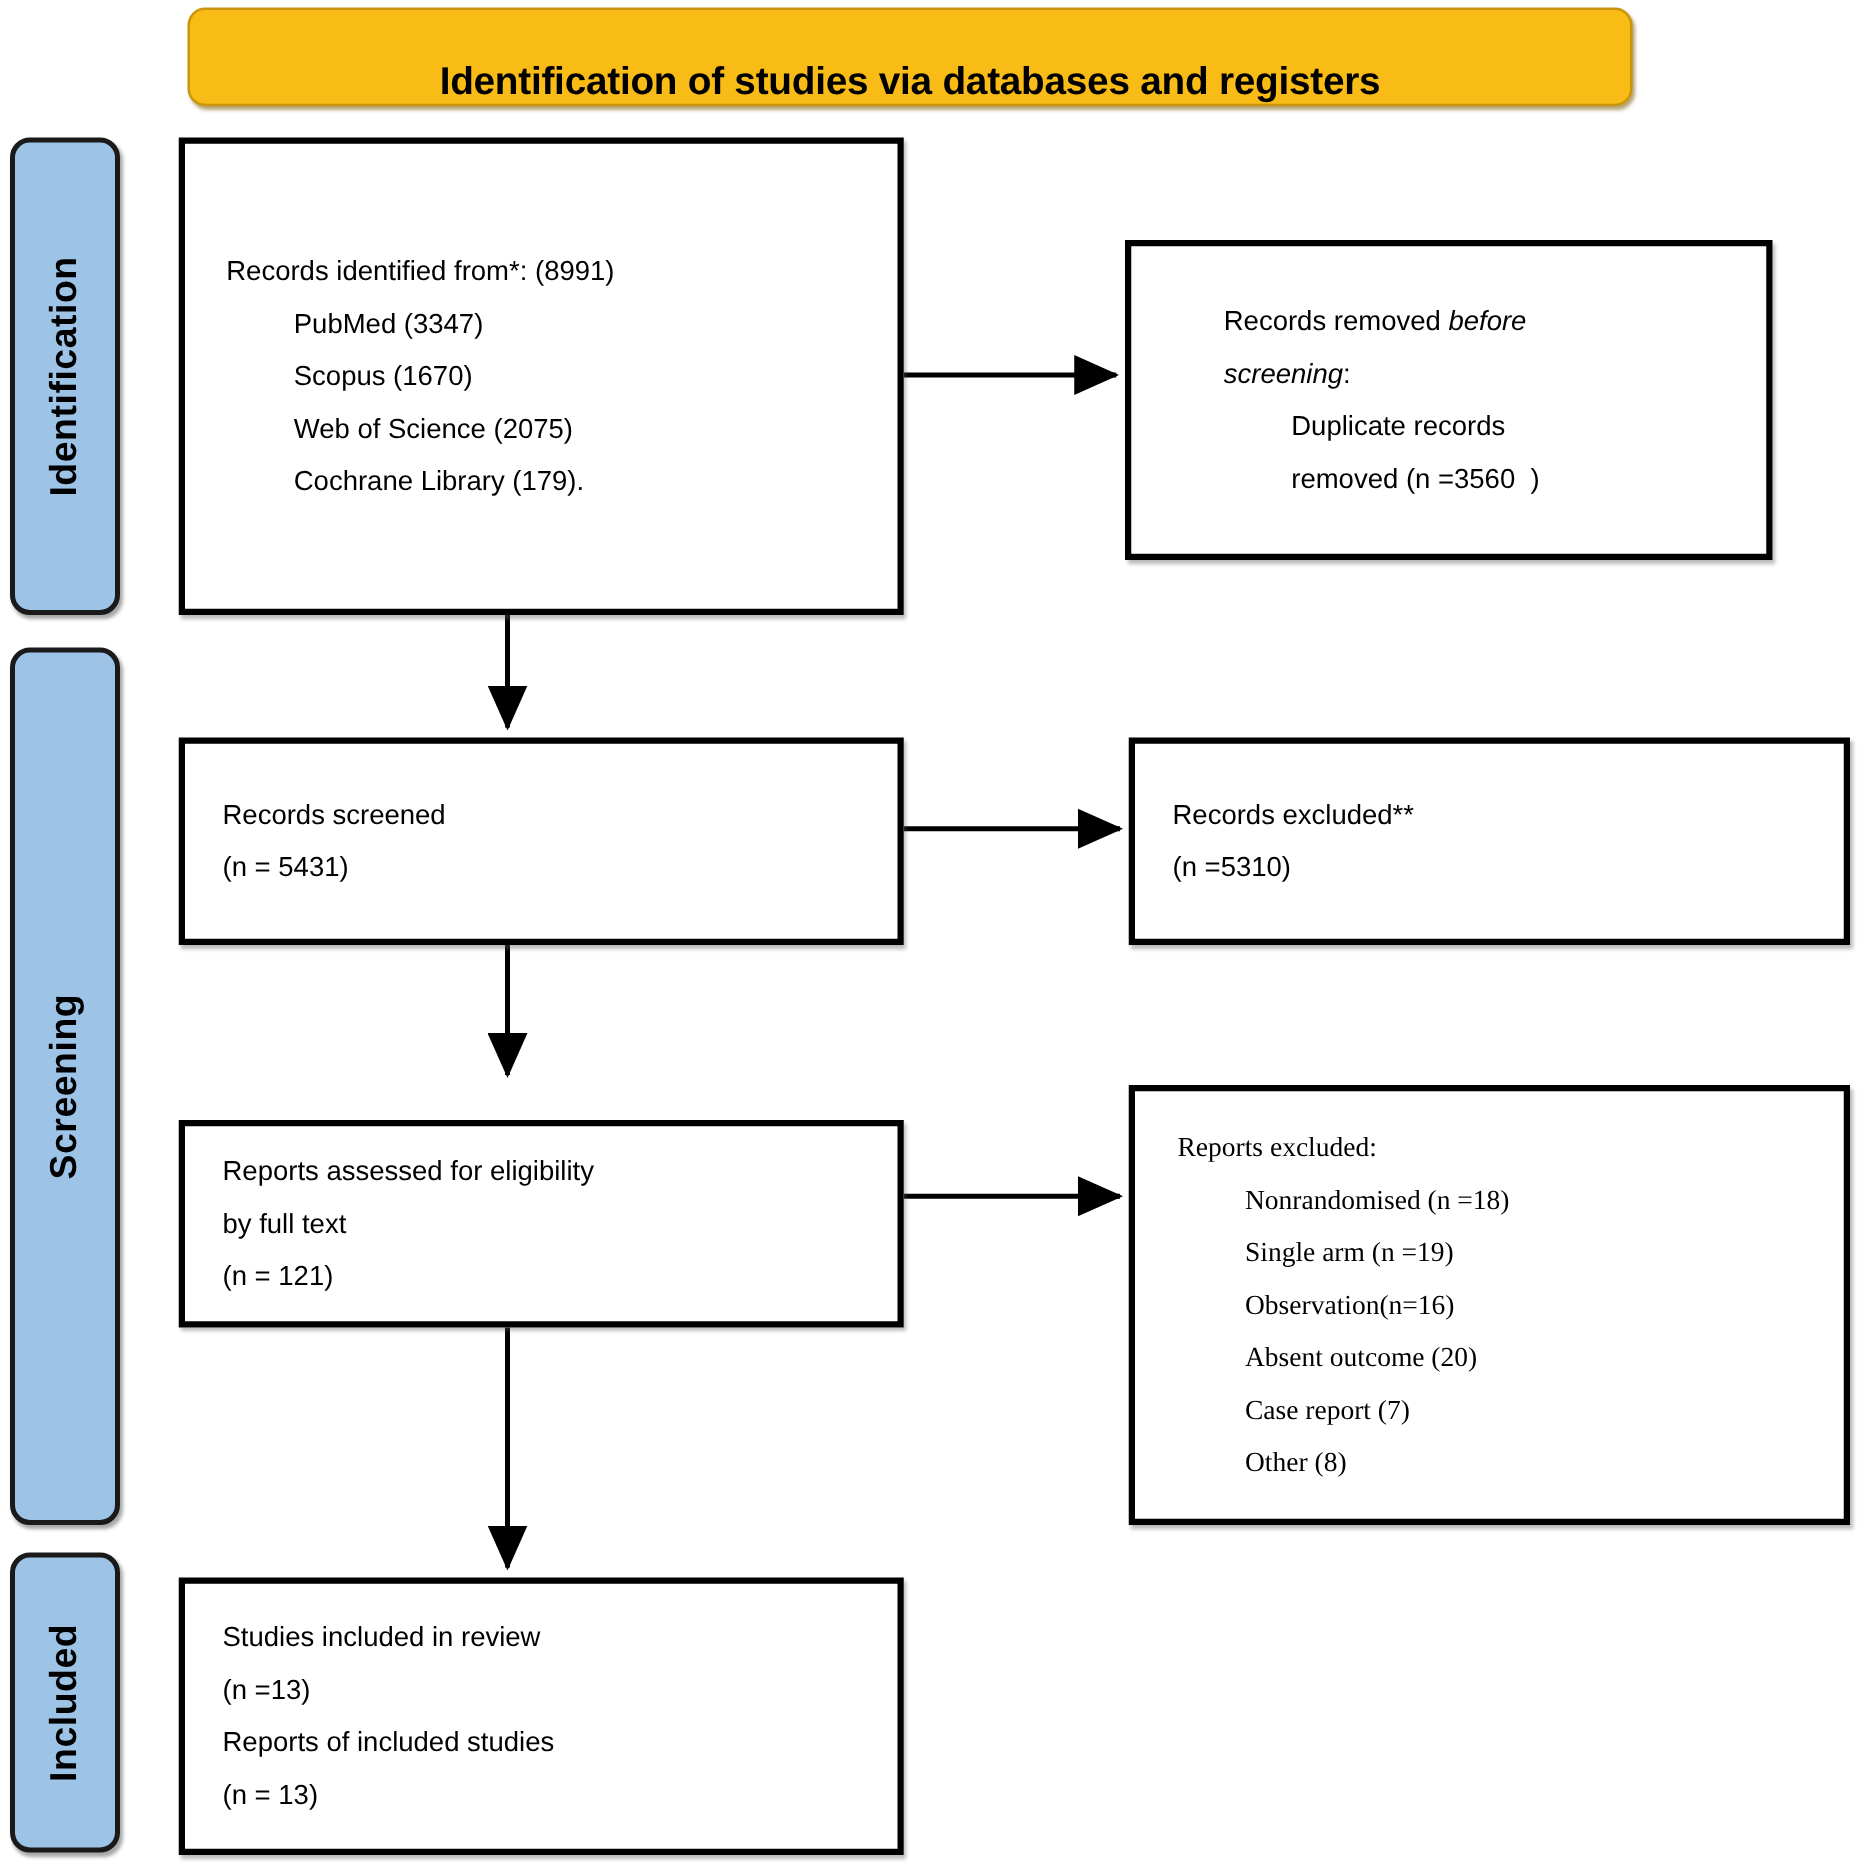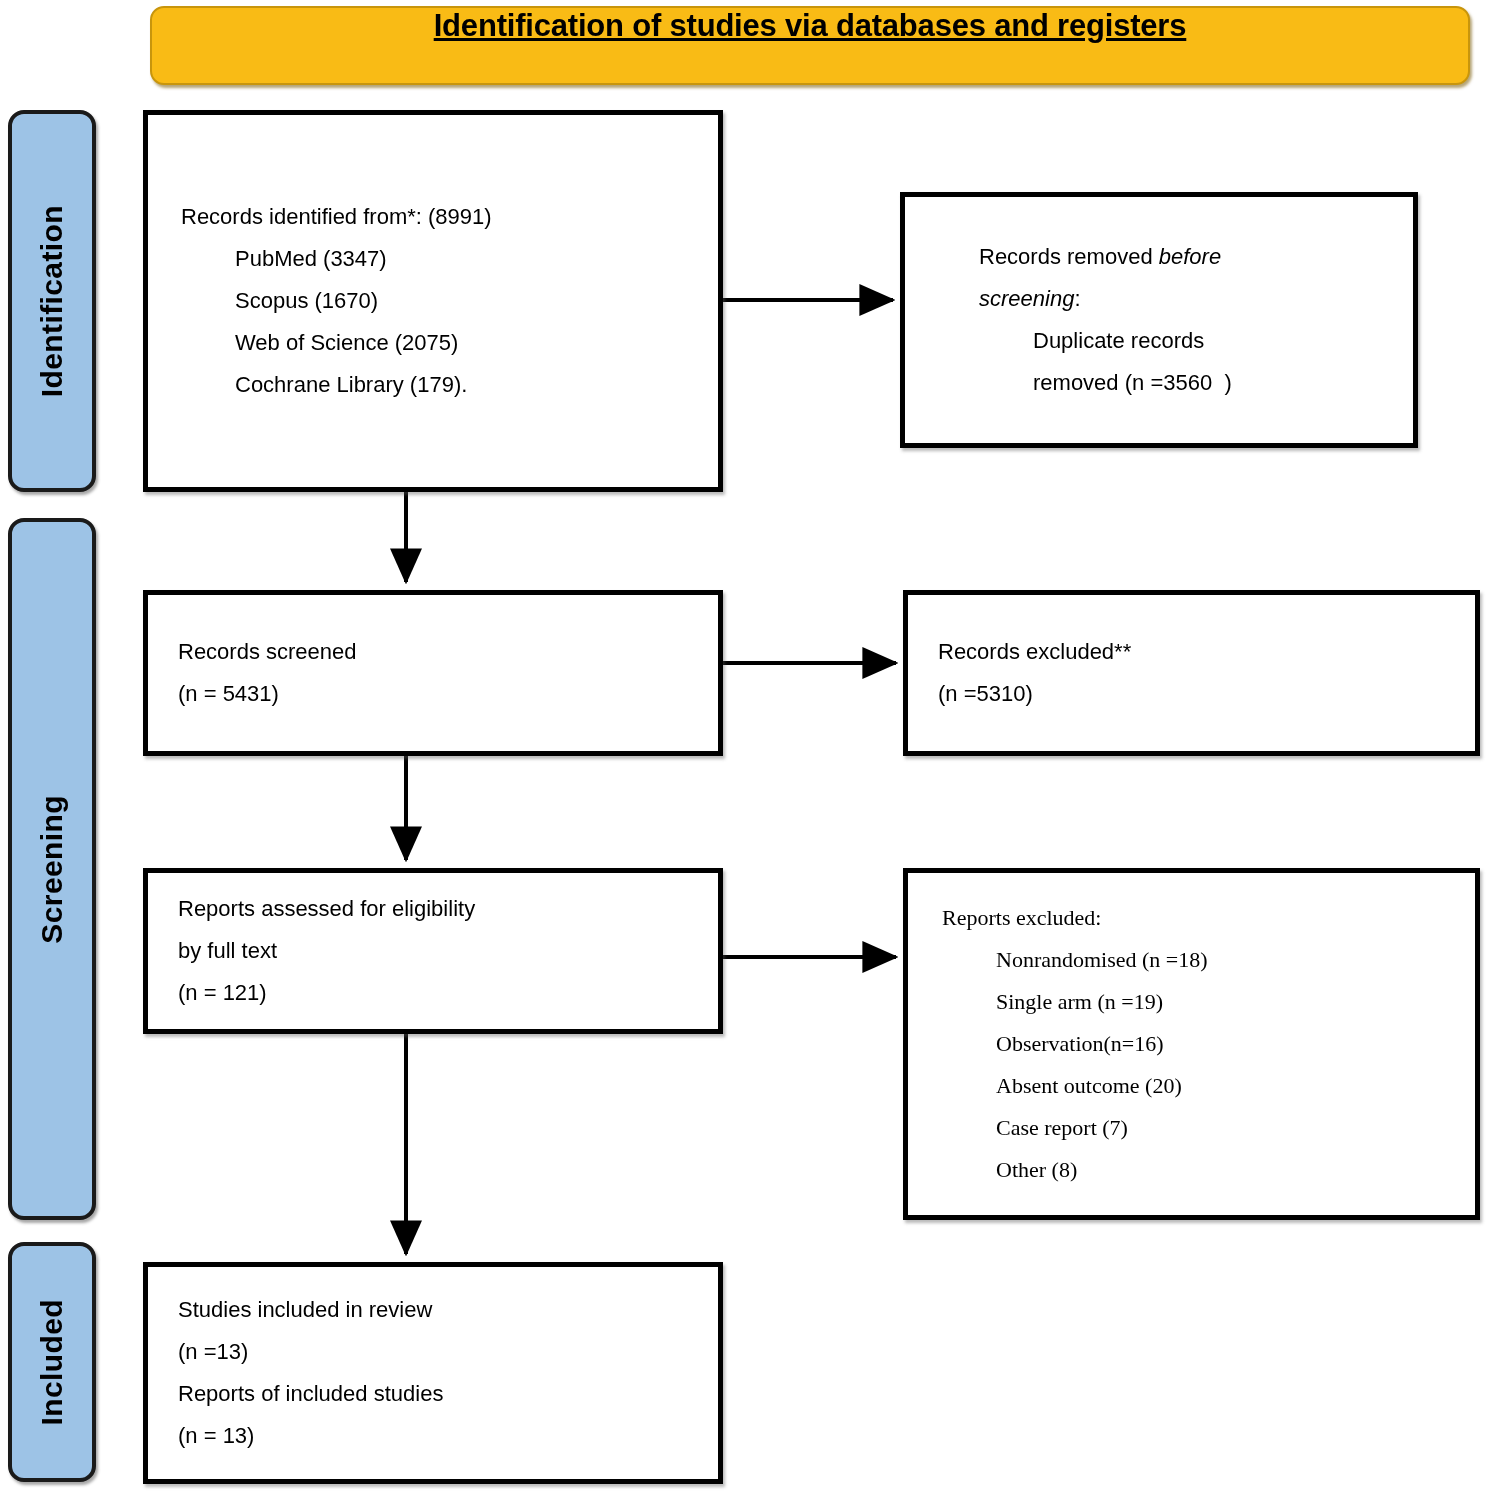--- a/index.html
+++ b/index.html
@@ -17,31 +17,30 @@
     height: 1491px;
     background: #ffffff;
     overflow: hidden;
   }
 
   
   .header-banner {
     position: absolute;
     left: 150px;
     top: 6px;
-    width: 1320px;
+    width: 1156px;
     height: 79px;
     background: #f9bb15;
     border: 2px solid #c8950c;
     border-radius: 14px;
     box-shadow: 2px 3px 3px rgba(120, 90, 5, 0.55);
     display: flex;
-    align-items: flex-start;
+    align-items: flex-end;
     justify-content: center;
     box-sizing: border-box;
-    text-decoration: underline;
   }
   .header-banner-text {
     font-size: 31px;
     font-weight: bold;
     letter-spacing: -0.2px;
     color: #000000;
     text-align: center;
     white-space: nowrap;
   }
 
@@ -92,21 +91,21 @@
     color: #000000;
     white-space: pre;
   }
   .box-line.indent   { padding-left: 54px; }
   .box-line .ital    { font-style: italic; }
 
   #box-identified      { left: 143px; top: 110px;  width: 580px;  height: 382px; }
   #box-removed         { left: 900px; top: 192px;  width: 518px;  height: 256px; }
   #box-screened        { left: 143px; top: 590px;  width: 580px;  height: 166px; }
   #box-excluded        { left: 903px; top: 590px;  width: 577px;  height: 166px; }
-  #box-eligibility     { left: 143px; top: 868px;  width: 580px;  height: 166px; }
+  #box-eligibility     { left: 143px; top: 896px;  width: 580px;  height: 166px; }
   #box-reports-excluded{ left: 903px; top: 868px;  width: 577px;  height: 352px; }
   #box-included        { left: 143px; top: 1262px; width: 580px;  height: 222px; }
 
   #box-identified .box-lines { padding-left: 33px; }
   #box-removed .box-lines    { padding-left: 45px; margin-left: 29px; }
   #box-reports-excluded .box-lines { padding-left: 34px; font-family: Liberation Serif, serif; }
 
   
   #connectors {
     position: absolute;

